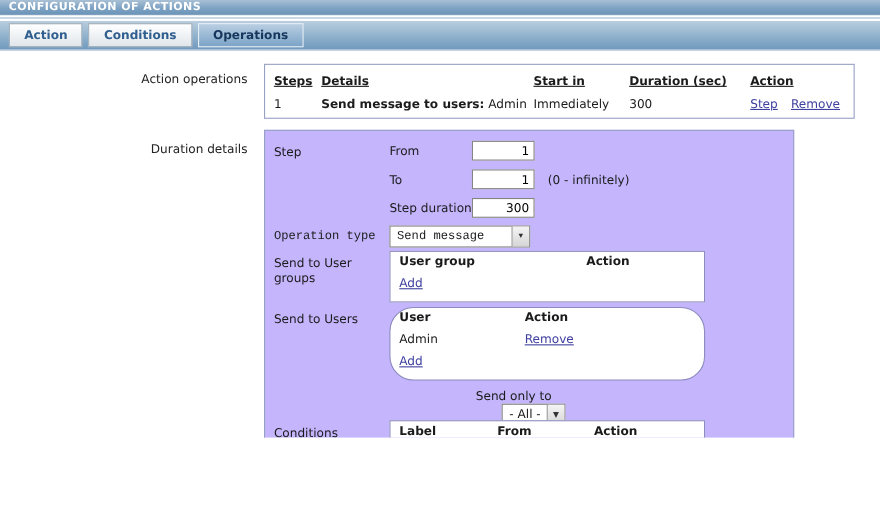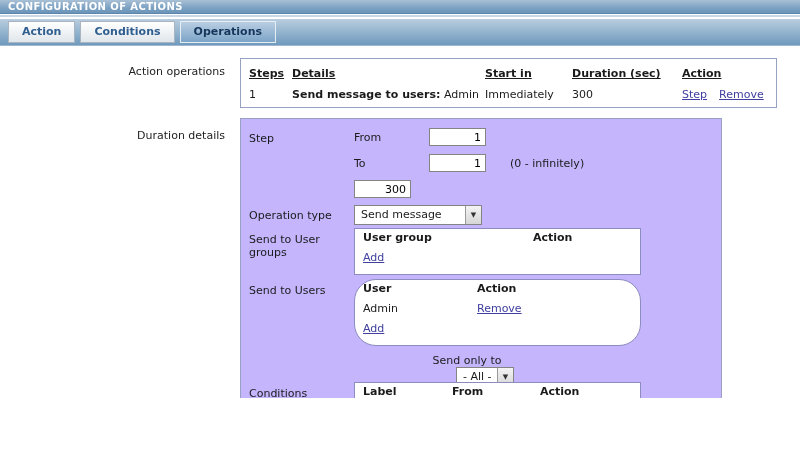--- a/index.html
+++ b/index.html
@@ -61,22 +61,22 @@
   .drow { display:flex; align-items:center; }
   .dlabel { width:105px; flex-shrink:0; }
   .drow.top { align-items:flex-start; }
   .drow.top .dlabel { padding-top:5px; }
   .sub-row { display:flex; align-items:center; height:26px; }
   .sub-label { width:75px; }
   .num-input {
     width:57px; height:18px; border:1px solid #848484; background:#fff;
     font-family:"DejaVu Sans", sans-serif; font-size:11px; text-align:right; padding-right:4px;
   }
-  .note { margin-left:24px; color:#1b1b1b; }
-  .drow.optype { height:26px; }
+  .note { margin-left:12px; color:#1b1b1b; }
+  .drow.optype { height:26px;font-family:Liberation Mono, monospace; }
   
   .selectbox {
     display:inline-flex; height:20px; border:1px solid #848484; background:#fff; align-items:stretch;
   }
   .sel-text { padding:0 6px; line-height:18px; white-space:nowrap; }
   .sel-btn {
     width:16px; display:flex; align-items:center; justify-content:center;
     background:linear-gradient(to bottom,#f4f4f4,#d6d6d6); border-left:1px solid #9a9a9a;
     font-size:7px; color:#333;
   }
@@ -154,20 +154,21 @@
             <div class="sub-row">
               <div class="sub-label">From</div>
               <input class="num-input" value="1" style="">
             </div>
             <div class="sub-row">
               <div class="sub-label">To</div>
               <input class="num-input" value="1" style="">
               <span class="note">(0 - infinitely)</span>
             </div>
             <div class="sub-row">
+              <div class="sub-label">Step duration</div>
               <input class="num-input" value="300" style="">
             </div>
           </div>
         </div>
 
         <div class="drow optype">
           <div class="dlabel">Operation type</div>
           <span class="selectbox sel-wide">
             <span class="sel-text">Send message</span>
             <span class="sel-btn">▼</span>

